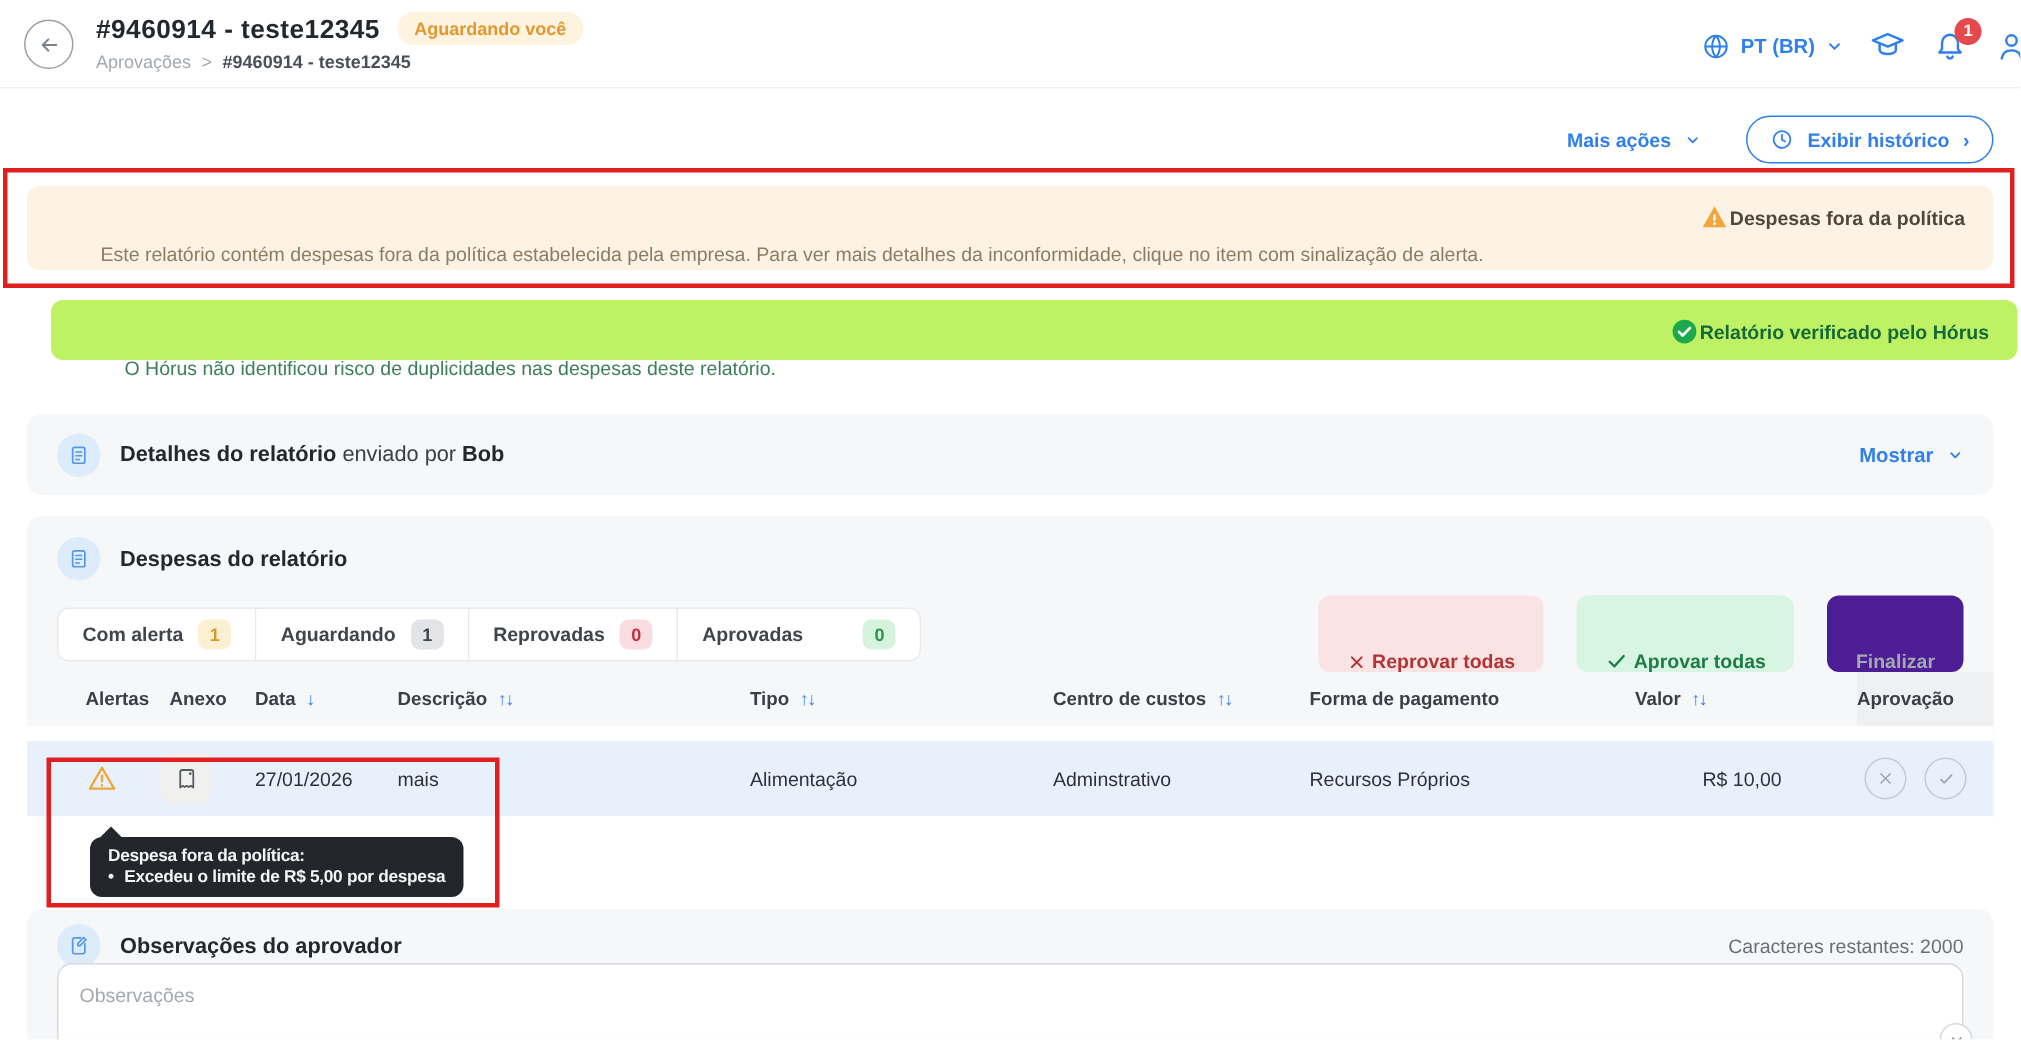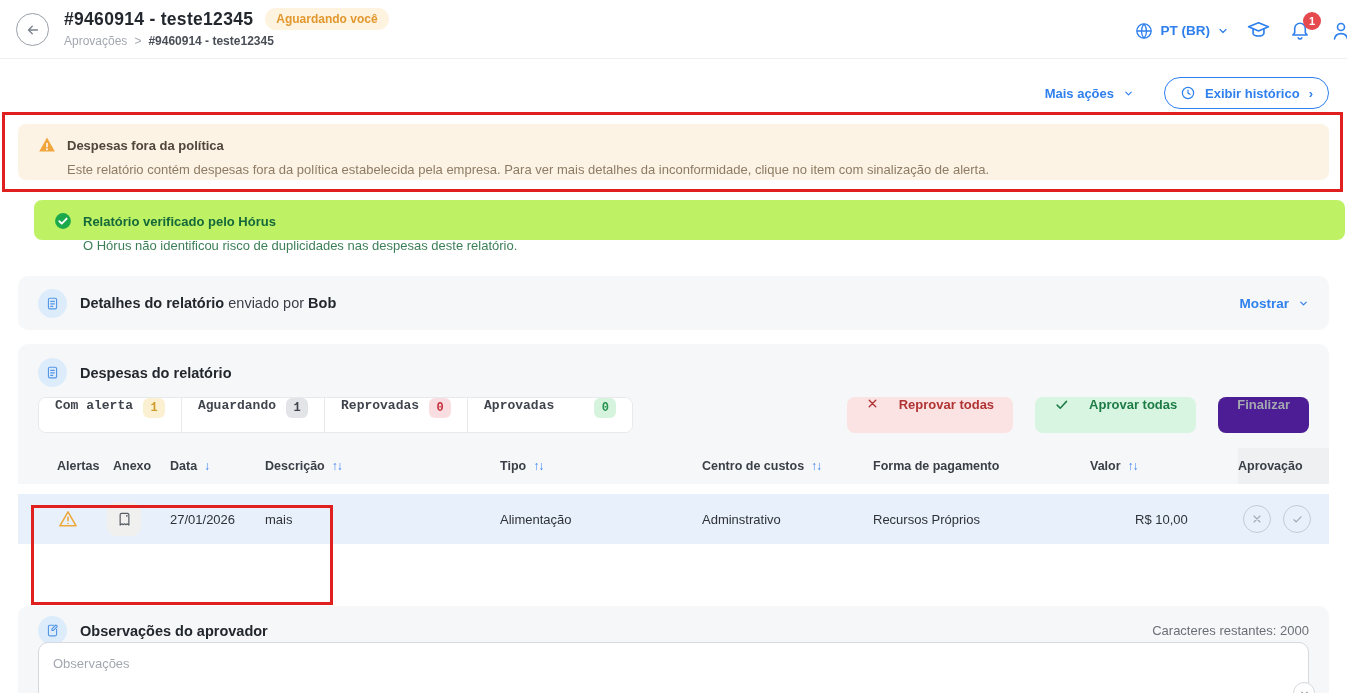--- a/index.html
+++ b/index.html
@@ -29,21 +29,21 @@
   
   .toolbar-row { position:absolute; top:77px; right:18px; display:flex; align-items:center; gap:30px; }
   .more-actions { display:flex; align-items:center; gap:9px; color:#2f80ed; font-size:13px; font-weight:bold; cursor:pointer; }
   .history-btn { height:32px; border:1.5px solid #2f80ed; border-radius:16px; background:#fff; color:#2f80ed;
     font-family:inherit; font-size:13px; font-weight:bold; display:flex; align-items:center; gap:9px; padding:0 15px; cursor:pointer; }
 
   
   .banner { position:absolute; left:18px; width:1311px; border-radius:8px; padding:11px 19px; }
   .banner-warning { top:124px; height:56px; background:#fcf3e4; }
   .banner-success { top:200px; height:40px; background:#bef264;margin-left:16px; }
-  .banner-head { display:flex; align-items:center; gap:10px; font-size:13px; font-weight:bold; }
+  .banner-head { display:flex; align-items:center; font-size:13px; font-weight:bold;justify-content:flex-end; }
   .banner-warning .banner-head { color:#4f463c; }
   .banner-success .banner-head { color:#15683a; }
   .banner-body { margin:7px 0 0 30px; font-size:13px; }
   .banner-warning .banner-body { color:#8d7b64; }
   .banner-success .banner-body { color:#3c7f57; }
 
   
   .annotation { position:absolute; border:3px solid #e01f1f; background:transparent; z-index:60; pointer-events:none; }
   .annotation-1 { left:2px; top:112px; width:1341px; height:80px; }
   .annotation-2 { left:31px; top:505px; width:302px; height:100px; }
@@ -57,32 +57,32 @@
   .card-details { top:276px; height:54px; display:flex; align-items:center; padding:0 20px; gap:13px; }
   .details-text { font-size:14.5px; color:#3a3f47; }
   .details-text b { color:#23272e; }
   .mostrar { margin-left:auto; display:flex; align-items:center; gap:9px; color:#2f80ed; font-size:13.5px; font-weight:bold; cursor:pointer; }
 
   
   .card-expenses { top:344px; height:212px; }
   .exp-header { display:flex; align-items:center; gap:13px; padding:14px 20px 0; }
   .filter-row { position:absolute; top:53px; left:20px; right:20px; display:flex; align-items:center; }
   .filters { display:flex; align-items:stretch; background:#fff; border:1px solid #e8e9ec; border-radius:8px; height:36px; overflow:hidden; }
-  .filter-item { display:flex; gap:10px; padding:0 16px; font-size:13px; font-weight:bold; color:#3f444d;
-    border-right:1px solid #e8e9ec; cursor:pointer; background:#fff;font-family:Liberation Mono, monospace; }
+  .filter-item { display:flex; align-items:center; gap:10px; padding:0 16px; font-size:13px; font-weight:bold; color:#3f444d;
+    border-right:1px solid #e8e9ec; cursor:pointer; background:#fff; }
   .filter-item:last-child { border-right:none;gap:40px; }
   .count-badge { min-width:22px; height:20px; border-radius:6px; padding:0 5px; font-size:12px; font-weight:bold;
     display:flex; align-items:center; justify-content:center; }
   .count-warning { background:#fcf0d3; color:#cf9b2a; }
   .count-gray    { background:#e3e4e7; color:#3f444d; }
   .count-red     { background:#fadde1; color:#c5303e; }
   .count-green   { background:#d5f3dd; color:#27934f; }
   .action-btns { margin-left:auto; display:flex; align-items:center; gap:22px; }
-  .btn { height:36px; border:none; border-radius:8px; font-family:inherit; font-size:13px; font-weight:bold;
-    padding:0 19px; display:flex; align-items:flex-start; gap:20px; cursor:pointer; }
+  .btn { height:51px; border:none; border-radius:8px; font-family:inherit; font-size:13px; font-weight:bold;
+    padding:0 19px; display:flex; align-items:flex-end; gap:4px; cursor:pointer; }
   .btn-reject   { background:#fbe3e3; color:#b03434; }
   .btn-approve  { background:#d8f5e1; color:#1d7c46; }
   .btn-finalize { background:#4c1d95; color:#a4a9b1; cursor:default; }
 
   .exp-table { position:absolute; top:104px; left:0; right:0; bottom:0; }
   .approval-shade { position:absolute; top:0; right:0; width:91px; height:57px; background:#eef0f2; }
   .grid-cols { display:grid; grid-template-columns:56px 57px 95px 235px 202px 171px 217px 148px 1fr; padding-left:39px; }
   .thead { position:relative; z-index:1; height:36px; align-items:center; font-size:12.5px; font-weight:bold; color:#3a3f47; }
   .th { display:flex; align-items:center; gap:7px; }
   .sort-icon { color:#3b82f6; font-size:12px; font-weight:bold; letter-spacing:-1px; cursor:pointer; }
@@ -375,20 +375,27 @@
                     <path d="m5.5 12.5 4 4 9-9.5"></path>
                   </svg>
               </span>
             </button>
           </div>
         </div>
       </div>
     </div>
   </div>
 
+  <div class="tooltip">
+    <div class="tooltip-title">Despesa fora da política:</div>
+    <div class="tooltip-item">
+      <span>•</span>
+      <span>Excedeu o limite de R$ 5,00 por despesa</span>
+    </div>
+  </div>
 
   <div class="card card-observations">
     <div class="obs-header">
       <span class="icon-circle">
         <svg width="15" height="15" viewBox="0 0 24 24" fill="none" stroke="currentColor" stroke-width="1.8" stroke-linecap="round" stroke-linejoin="round">
             <path d="M14 3.5H7.5a2 2 0 0 0-2 2v13a2 2 0 0 0 2 2h9a2 2 0 0 0 2-2V10"></path>
             <path d="m17.3 3.2 2.4 2.4-6.2 6.2h-2.4V9.4l6.2-6.2z"></path>
           </svg>
       </span>
       <span class="card-title">Observações do aprovador</span>

